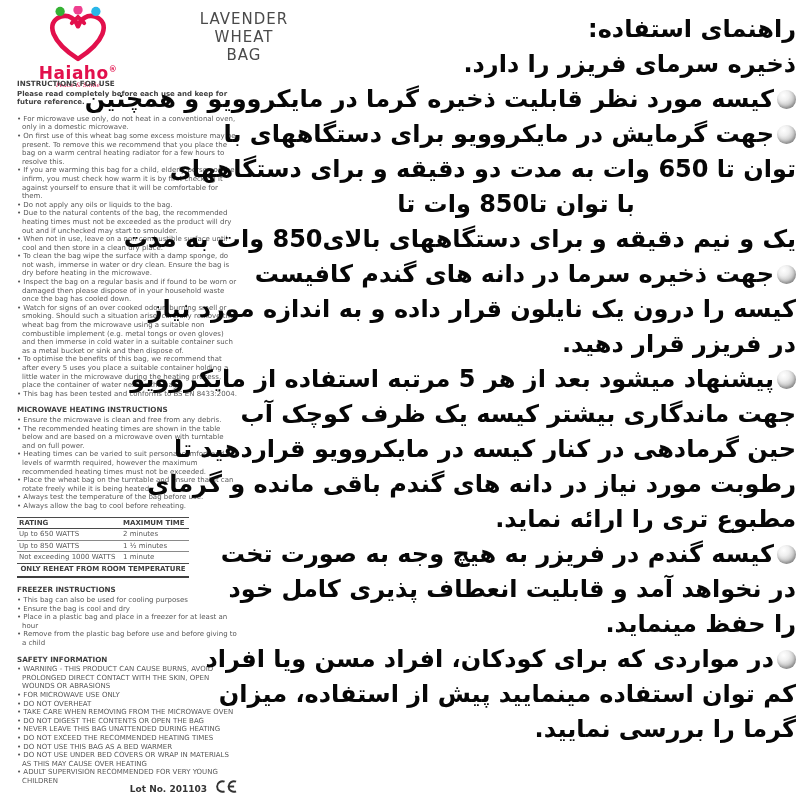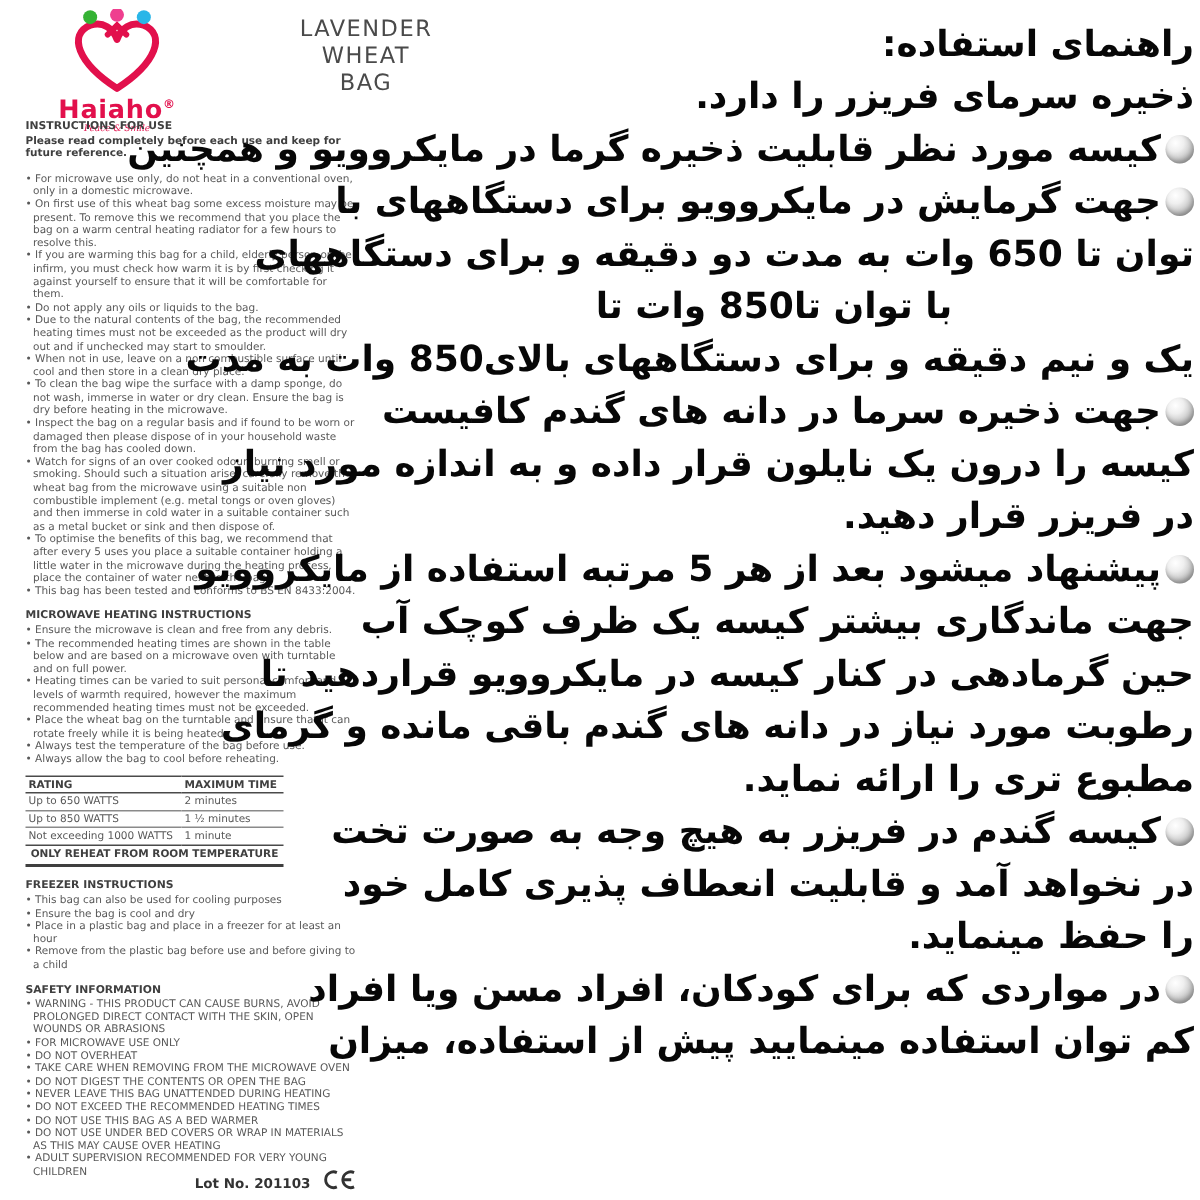--- a/index.html
+++ b/index.html
@@ -72,21 +72,21 @@
   <div class="en-sub">Please read completely before each use and keep for future reference.</div>
   <div class="en-gap"></div>
   <div>
       <div class="bullet-line">• For microwave use only, do not heat in a conventional oven, only in a domestic microwave.</div>
       <div class="bullet-line">• On first use of this wheat bag some excess moisture may be present. To remove this we recommend that you place the bag on a warm central heating radiator for a few hours to resolve this.</div>
       <div class="bullet-line">• If you are warming this bag for a child, elderly person or the infirm, you must check how warm it is by first checking it against yourself to ensure that it will be comfortable for them.</div>
       <div class="bullet-line">• Do not apply any oils or liquids to the bag.</div>
       <div class="bullet-line">• Due to the natural contents of the bag, the recommended heating times must not be exceeded as the product will dry out and if unchecked may start to smoulder.</div>
       <div class="bullet-line">• When not in use, leave on a non combustible surface until cool and then store in a clean dry place.</div>
       <div class="bullet-line">• To clean the bag wipe the surface with a damp sponge, do not wash, immerse in water or dry clean. Ensure the bag is dry before heating in the microwave.</div>
-      <div class="bullet-line">• Inspect the bag on a regular basis and if found to be worn or damaged then please dispose of in your household waste from the bag has cooled down.</div>
+      <div class="bullet-line">• Inspect the bag on a regular basis and if found to be worn or damaged then please dispose of in your household waste once the bag has cooled down.</div>
       <div class="bullet-line">• Watch for signs of an over cooked odour, burning smell or smoking. Should such a situation arise, carefully remove the wheat bag from the microwave using a suitable non combustible implement (e.g. metal tongs or oven gloves) and then immerse in cold water in a suitable container such as a metal bucket or sink and then dispose of.</div>
       <div class="bullet-line">• To optimise the benefits of this bag, we recommend that after every 5 uses you place a suitable container holding a little water in the microwave during the heating process, place the container of water next to the bag.</div>
       <div class="bullet-line">• This bag has been tested and conforms to BS EN 8433:2004.</div>
     </div>
 
   <div class="en-heading">MICROWAVE HEATING INSTRUCTIONS</div>
   <div>
       <div class="bullet-line">• Ensure the microwave is clean and free from any debris.</div>
       <div class="bullet-line">• The recommended heating times are shown in the table below and are based on a microwave oven with turntable and on full power.</div>
       <div class="bullet-line">• Heating times can be varied to suit personal comfort and levels of warmth required, however the maximum recommended heating times must not be exceeded.</div>
@@ -165,14 +165,15 @@
       <div class="fa-line"><span class="sphere"></span>پیشنهاد میشود بعد از هر 5 مرتبه استفاده از مایکروویو</div>
       <div class="fa-line">جهت ماندگاری بیشتر کیسه یک ظرف کوچک آب</div>
       <div class="fa-line">حین گرمادهی در کنار کیسه در مایکروویو قراردهید تا</div>
       <div class="fa-line">رطوبت مورد نیاز در دانه های گندم باقی مانده و گرمای</div>
       <div class="fa-line">مطبوع تری را ارائه نماید.</div>
       <div class="fa-line"><span class="sphere"></span>کیسه گندم در فریزر به هیچ وجه به صورت تخت</div>
       <div class="fa-line">در نخواهد آمد و قابلیت انعطاف پذیری کامل خود</div>
       <div class="fa-line">را حفظ مینماید.</div>
       <div class="fa-line"><span class="sphere"></span>در مواردی که برای کودکان، افراد مسن ویا افراد</div>
       <div class="fa-line">کم توان استفاده مینمایید پیش از استفاده، میزان</div>
+      <div class="fa-line">گرما را بررسی نمایید.</div>
     </div>
 </div>
 
 </body></html>

